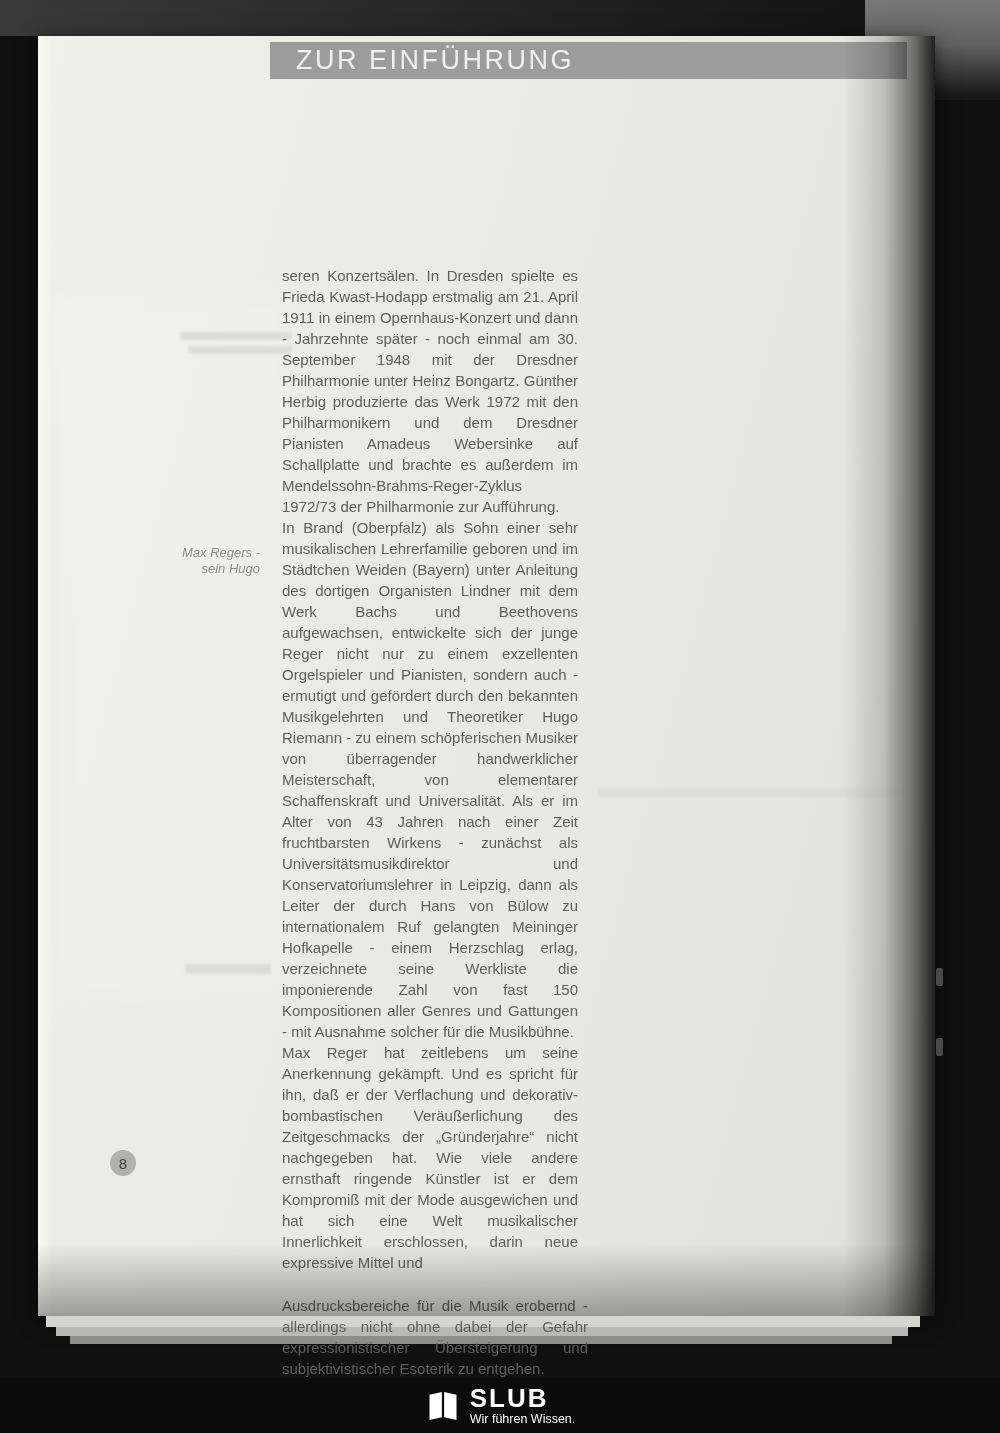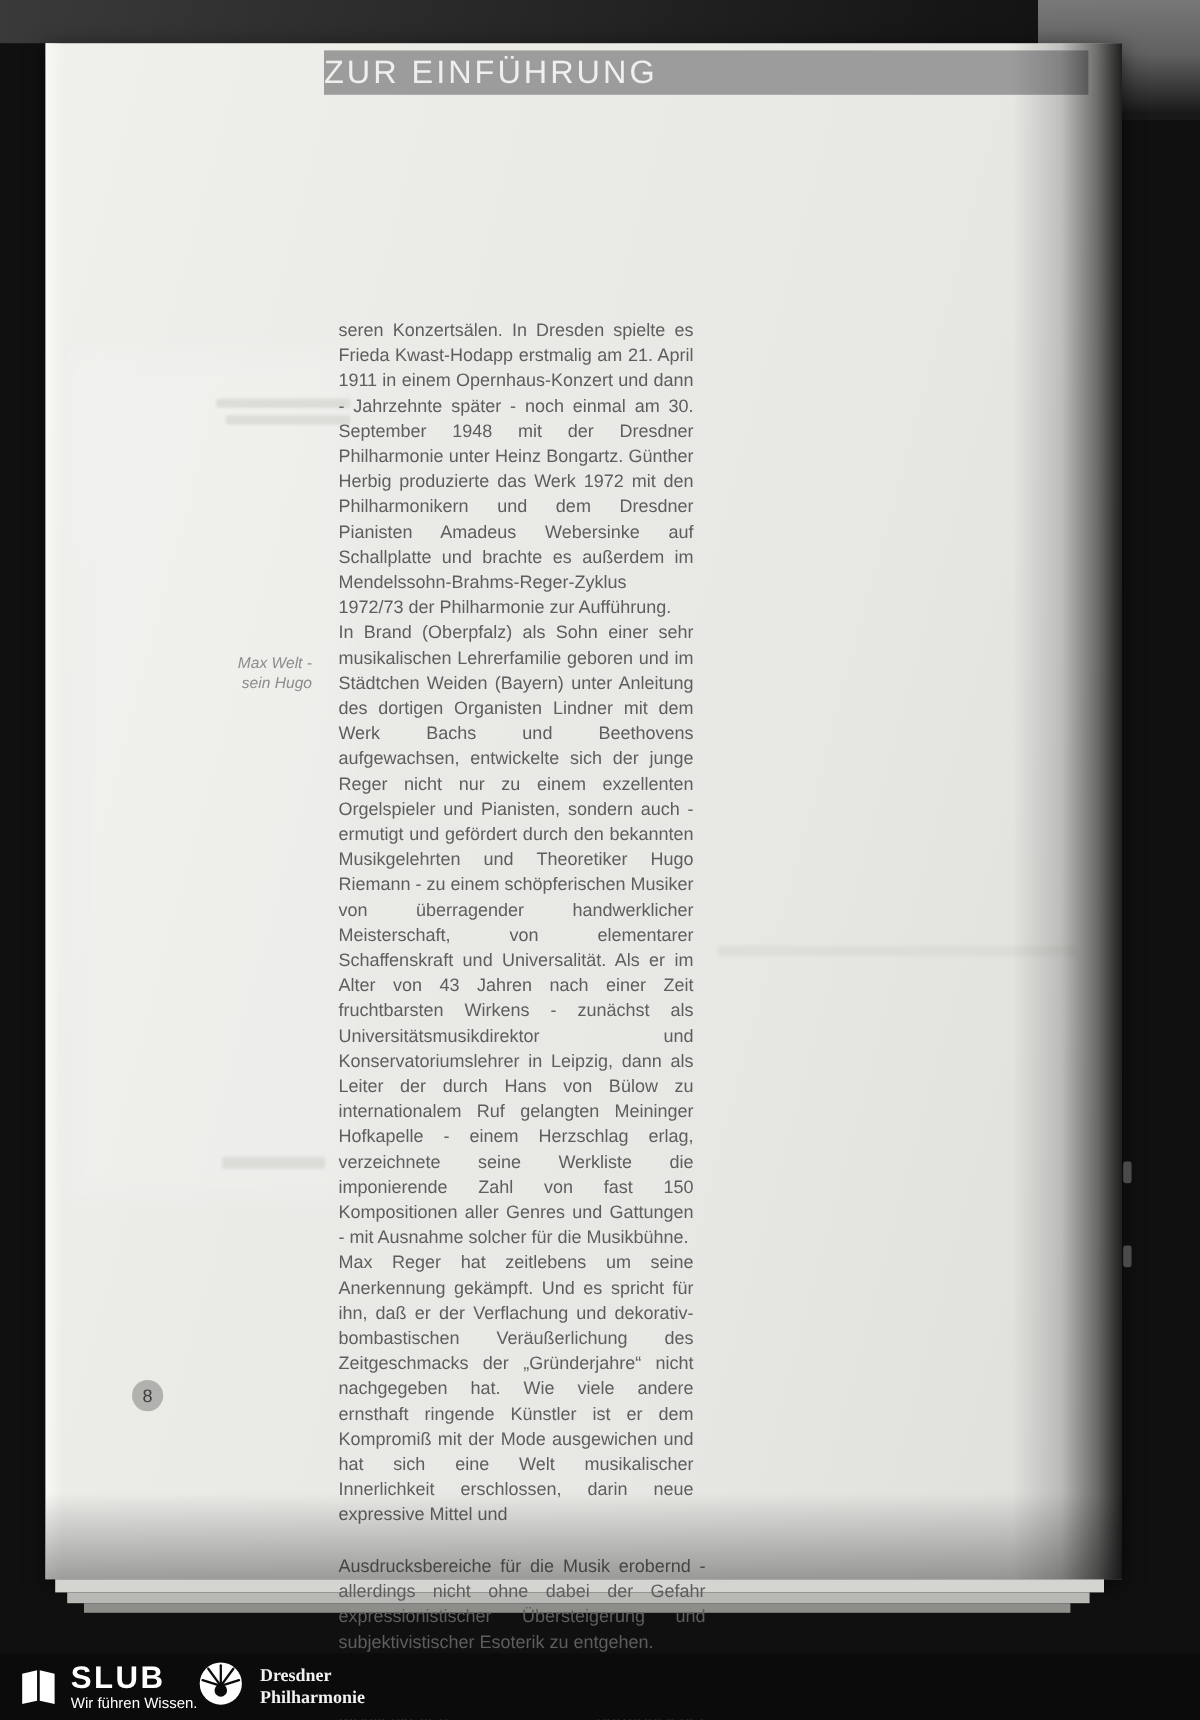--- a/index.html
+++ b/index.html
@@ -30,21 +30,21 @@
     background:linear-gradient(to bottom,rgba(10,10,10,0),rgba(10,10,10,.35));}
 
   
   .stack1{position:absolute;left:46px;top:1316px;width:874px;height:11px;background:#d4d4d0;}
   .stack2{position:absolute;left:56px;top:1327px;width:852px;height:9px;background:#b8b8b4;}
   .stack3{position:absolute;left:70px;top:1336px;width:822px;height:8px;background:#8d8d8a;}
 
   
   .header-bar{position:absolute;left:232px;top:6px;width:637px;height:37px;
     background:#9c9c9c;z-index:2;display:flex;align-items:center;}
-  .header-title{font-size:27px;letter-spacing:2.5px;color:#efefee;
+  .header-title{padding-left:26px;font-size:27px;letter-spacing:2.5px;color:#efefee;
     font-weight:400;white-space:nowrap;}
 
   
   .columns{position:absolute;left:244px;top:229px;display:flex;gap:22px;z-index:2;flex-direction:column;}
   .col{color:#5e5e5e;font-size:15px;line-height:21px;}
   .col-left{width:296px;}
   .col-right{width:306px;}
   .col p{margin:0;text-align:justify;hyphens:auto;-webkit-hyphens:auto;}
 
   
@@ -65,21 +65,21 @@
   .light-patch{position:absolute;left:18px;top:255px;width:235px;height:710px;
     background:rgba(255,255,255,.16);filter:blur(10px);z-index:1;}
 
   
   .staple{position:absolute;width:7px;height:18px;background:#4a4a4a;border-radius:2px;z-index:3;}
   .st1{left:936px;top:968px;}
   .st2{left:936px;top:1038px;}
 
   
   .footer{position:absolute;left:0;top:1378px;width:1000px;height:55px;background:#0b0b0b;
-    display:flex;align-items:center;justify-content:flex-start;padding:0 14px;box-sizing:border-box;z-index:10;}
+    display:flex;align-items:center;justify-content:center;padding:0 14px;box-sizing:border-box;z-index:10;}
   .footer-left{display:flex;align-items:center;gap:9px;cursor:pointer;}
   .slub-icon{display:flex;}
   .slub-text{display:flex;flex-direction:column;justify-content:center;}
   .slub-name{color:#fff;font-size:26px;font-weight:700;letter-spacing:2px;line-height:26px;}
   .slub-tagline{color:#fff;font-size:12.5px;font-weight:400;line-height:15px;margin-top:1px;}
   .footer-right{display:flex;align-items:center;gap:14px;cursor:pointer;padding-right:4px;}
   .dp-text{color:#f2f2f2;font-family:"Liberation Serif","DejaVu Serif",serif;
     font-size:15px;line-height:18px;font-weight:600;}
 </style>
 </head>
@@ -97,21 +97,21 @@
     <div class="header-bar">
       <span class="header-title">ZUR EINFÜHRUNG</span>
     </div>
 
     <div class="ghost g1a"></div>
     <div class="ghost g1b"></div>
     <div class="ghost g2"></div>
     <div class="ghost g3"></div>
 
     <div class="margin-caption">
-      <span style="display:block">Max Welt -</span>
+      <span style="display:block">Max Regers -</span>
       <span style="display:block">sein Hugo</span>
     </div>
 
     <div class="columns" lang="de">
       <div class="col col-left">
         <p>seren Konzertsälen. In Dresden spielte es Frieda Kwast-Hodapp erstmalig am 21. April 1911 in einem Opernhaus-Konzert und dann - Jahrzehnte später - noch einmal am 30. September 1948 mit der Dresdner Philharmonie unter Heinz Bongartz. Günther Herbig produzierte das Werk 1972 mit den Philharmonikern und dem Dresdner Pianisten Amadeus Webersinke auf Schallplatte und brachte es außerdem im Mendelssohn-Brahms-Reger-Zyklus 1972/73 der Philharmonie zur Aufführung.</p>
         <p>In Brand (Oberpfalz) als Sohn einer sehr musikalischen Lehrerfamilie geboren und im Städtchen Weiden (Bayern) unter Anleitung des dortigen Organisten Lindner mit dem Werk Bachs und Beethovens aufgewachsen, entwickelte sich der junge Reger nicht nur zu einem exzellenten Orgelspieler und Pianisten, sondern auch - ermutigt und gefördert durch den bekannten Musikgelehrten und Theoretiker Hugo Riemann - zu einem schöpferischen Musiker von überragender handwerklicher Meisterschaft, von elementarer Schaffenskraft und Universalität. Als er im Alter von 43 Jahren nach einer Zeit fruchtbarsten Wirkens - zunächst als Universitätsmusikdirektor und Konservatoriumslehrer in Leipzig, dann als Leiter der durch Hans von Bülow zu internationalem Ruf gelangten Meininger Hofkapelle - einem Herzschlag erlag, verzeichnete seine Werkliste die imponierende Zahl von fast 150 Kompositionen aller Genres und Gattungen - mit Ausnahme solcher für die Musikbühne.</p>
         <p>Max Reger hat zeitlebens um seine Anerkennung gekämpft. Und es spricht für ihn, daß er der Verflachung und dekorativ-bombastischen Veräußerlichung des Zeitgeschmacks der „Gründerjahre“ nicht nachgegeben hat. Wie viele andere ernsthaft ringende Künstler ist er dem Kompromiß mit der Mode ausgewichen und hat sich eine Welt musikalischer Innerlichkeit erschlossen, darin neue expressive Mittel und</p>
       </div>
       <div class="col col-right">
@@ -143,34 +143,15 @@
           <path fill="#ffffff" d="M4 6 L15 3.5 L15 26 L4 28.5 Z"></path>
           <path fill="#ffffff" d="M17 3.5 L28 6 L28 28.5 L17 26 Z"></path>
         </svg>
       </span>
       <div class="slub-text">
         <div class="slub-name">SLUB</div>
         <div class="slub-tagline">Wir führen Wissen.</div>
       </div>
     </div>
 
-    <div class="footer-right">
-      <span class="dp-icon">
-        <svg width="38" height="38" viewBox="0 0 40 40" aria-hidden="true">
-          <circle cx="20" cy="20" r="18.5" fill="#ffffff"></circle>
-          <g stroke="#0b0b0b" stroke-width="2" stroke-linecap="round">
-            <path d="M20 22 L20 4"></path>
-            <path d="M20 22 L31 7"></path>
-            <path d="M20 22 L36 17"></path>
-            <path d="M20 22 L9 7"></path>
-            <path d="M20 22 L4 17"></path>
-          </g>
-          <circle cx="20" cy="26" r="5.5" fill="#0b0b0b"></circle>
-        </svg>
-      </span>
-      <div class="dp-text">
-        <div>Dresdner</div>
-        <div>Philharmonie</div>
-      </div>
-    </div>
   </div>
 
 </div>
 
 </body></html>

